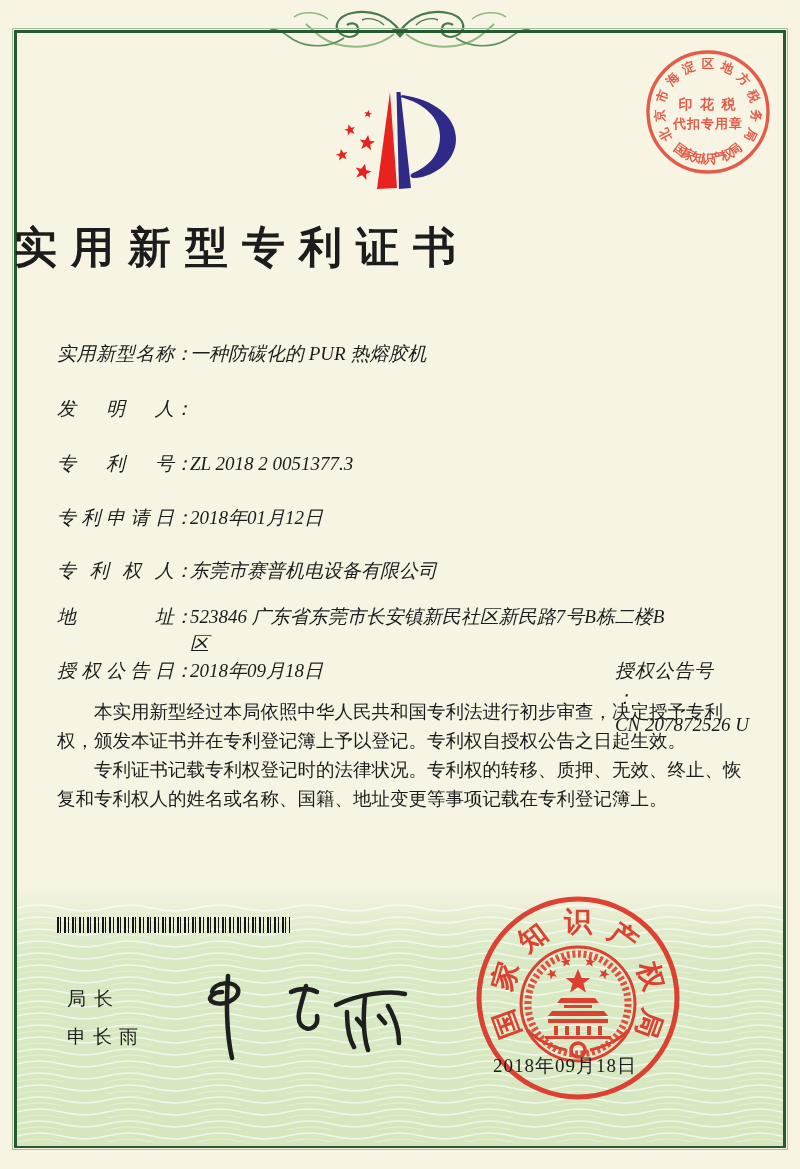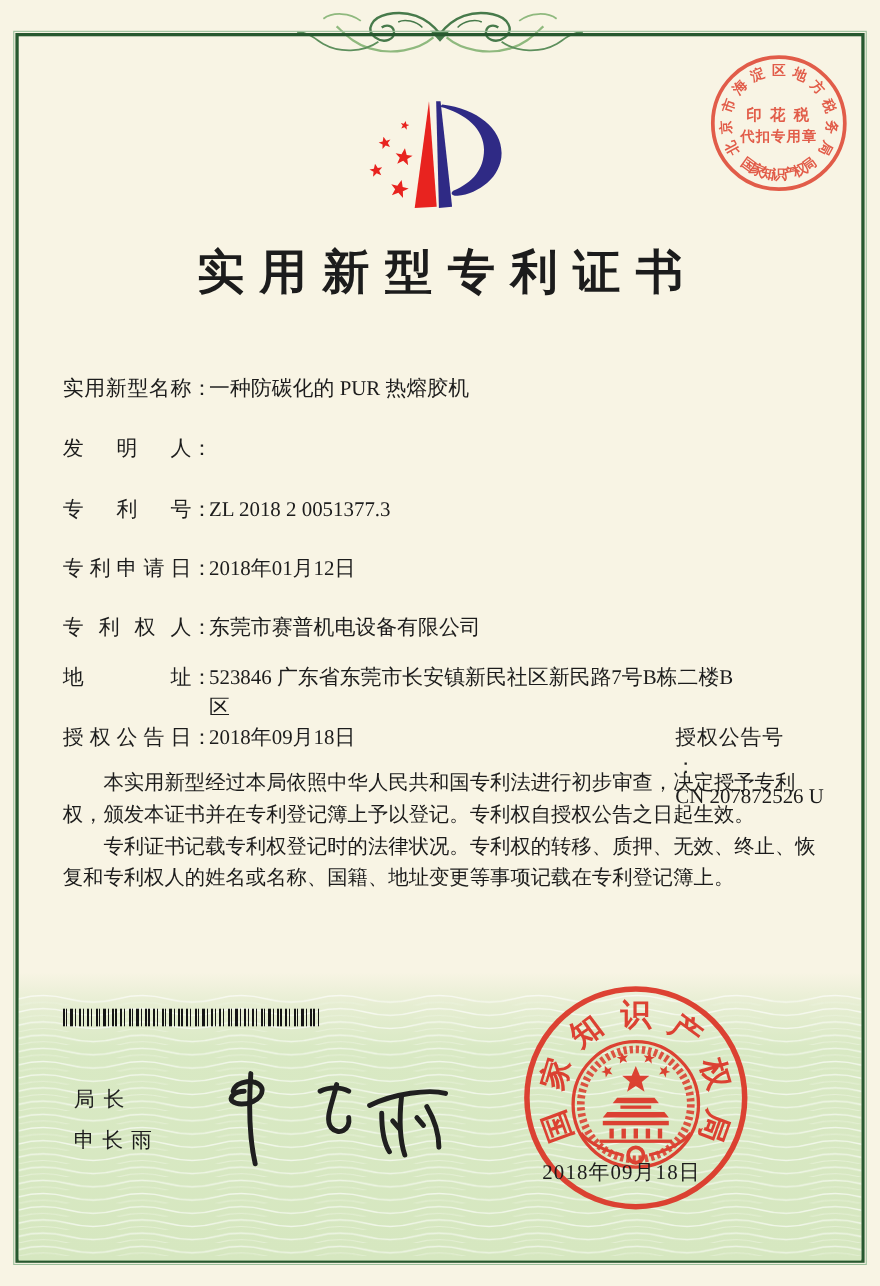--- a/index.html
+++ b/index.html
@@ -9,23 +9,23 @@
   .frame-outer{position:absolute;left:12px;top:28px;right:12px;bottom:19px;
                border:1px solid #9cc09c;pointer-events:none;}
   .frame-inner{position:absolute;left:1px;top:1px;right:1px;bottom:1px;border:3px solid #27582f;}
   
   .green-band{position:absolute;left:17px;right:17px;top:884px;bottom:23px;
               background:linear-gradient(180deg,rgba(217,233,197,0) 0,rgba(217,233,197,.55) 28px,#d9e9c4 70px,#d6e7c0 100%);}
   .green-band svg{position:absolute;left:0;top:18px;opacity:.65;}
   .cert-no{position:absolute;left:57px;top:89px;font-size:19px;letter-spacing:2px;}
   .tax-stamp{position:absolute;left:622px;top:26px;opacity:.92;}
   .logo{position:absolute;left:330px;top:88px;}
-  .title{position:absolute;left:0;top:219px;width:100%;text-align:center;font-size:43px;
+  .title{position:absolute;left:0;top:219px;width:100%;font-size:43px;
          font-weight:700;letter-spacing:14px;padding-left:14px;box-sizing:border-box;}
-  .row{position:absolute;left:57px;width:692px;display:flex;font-size:19px;line-height:27px;}
+  .row{position:absolute;left:57px;width:692px;display:flex;font-size:19px;line-height:27px;font-style:italic;}
   .row .lbl{flex:none;width:117px;text-align:justify;text-align-last:justify;}
   .row .colon{flex:none;width:16px;}
   .row .val{flex:1;}
   .row-addr .val{max-width:484px;}
   .pair2{display:flex;margin-left:auto;flex-direction:column;}
   .pair2 .lbl{width:98px;}
   .body-text{position:absolute;left:57px;top:698px;width:692px;font-size:18.5px;line-height:29px;}
   .body-text p{margin:0;text-indent:2em;}
   .barcode{position:absolute;left:57px;top:917px;width:233px;height:16px;
            background:repeating-linear-gradient(90deg,#151515 0 2px,rgba(0,0,0,0) 2px 3px,#151515 3px 4px,rgba(0,0,0,0) 4px 7px,#151515 7px 9px,rgba(0,0,0,0) 9px 11px,#151515 11px 12px,rgba(0,0,0,0) 12px 15px);}

